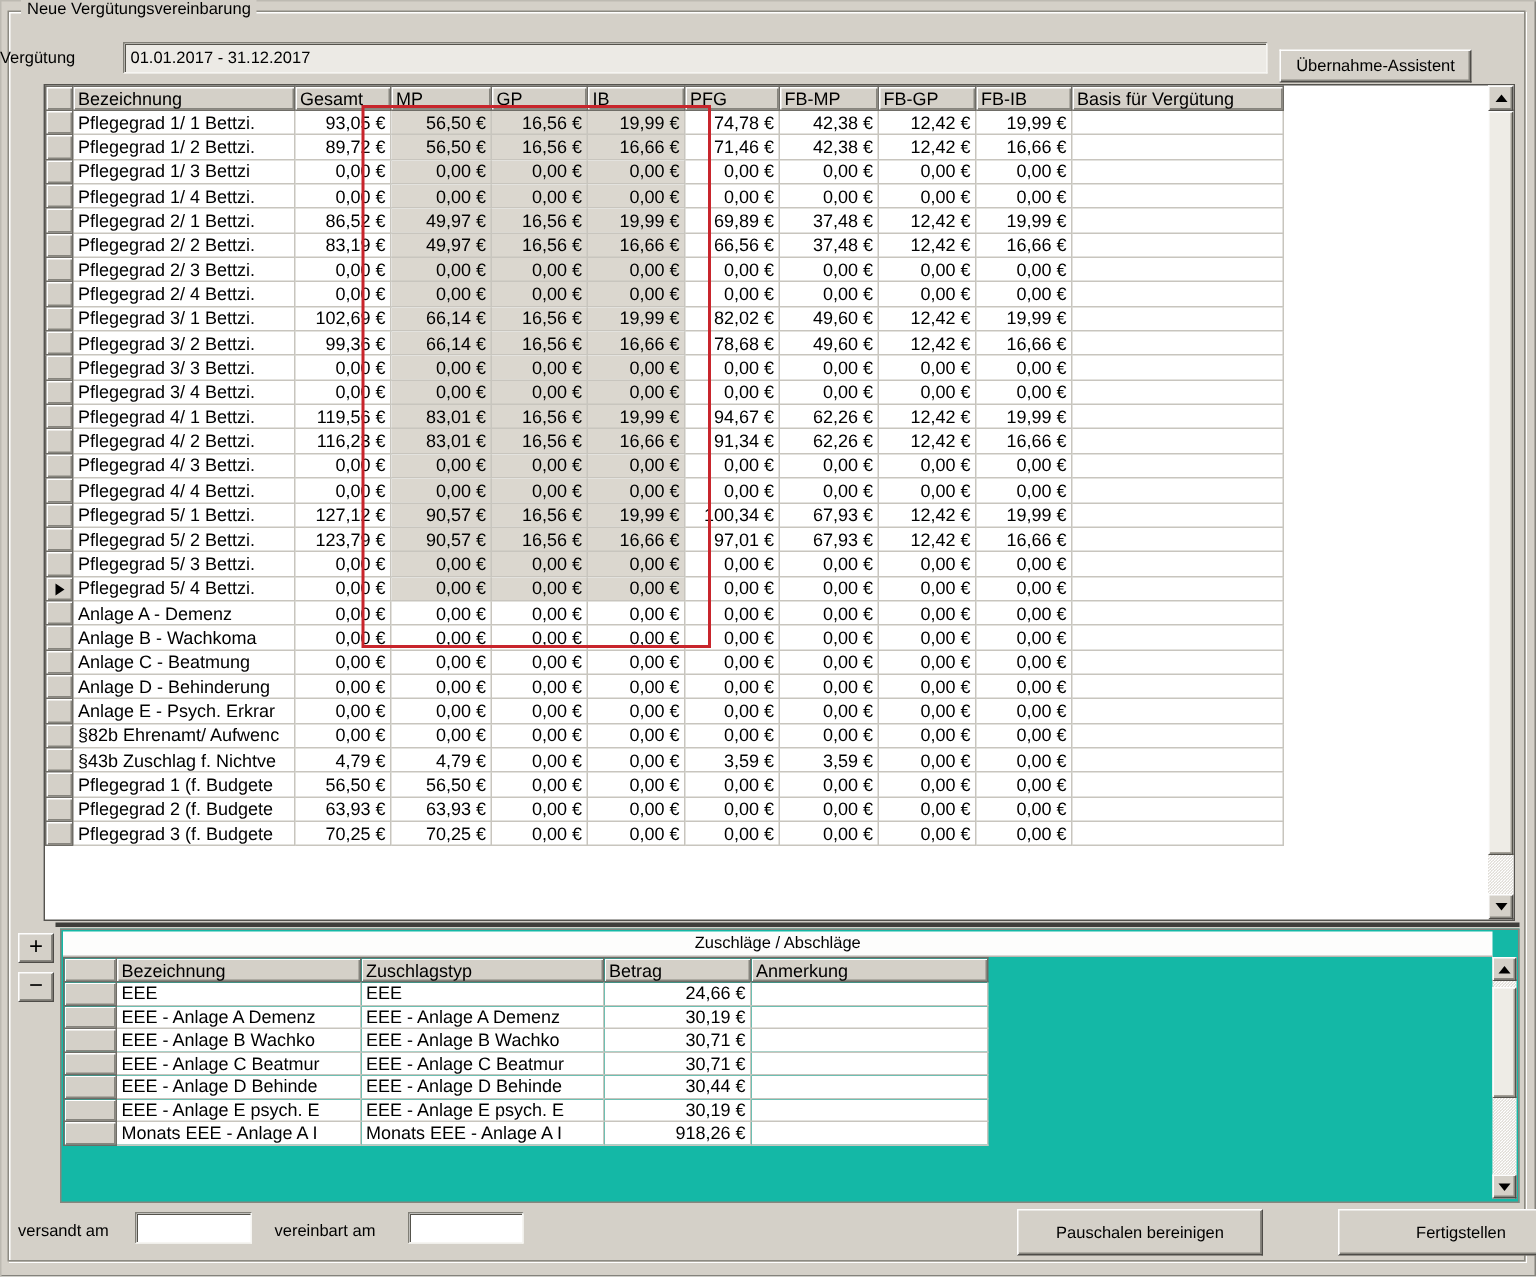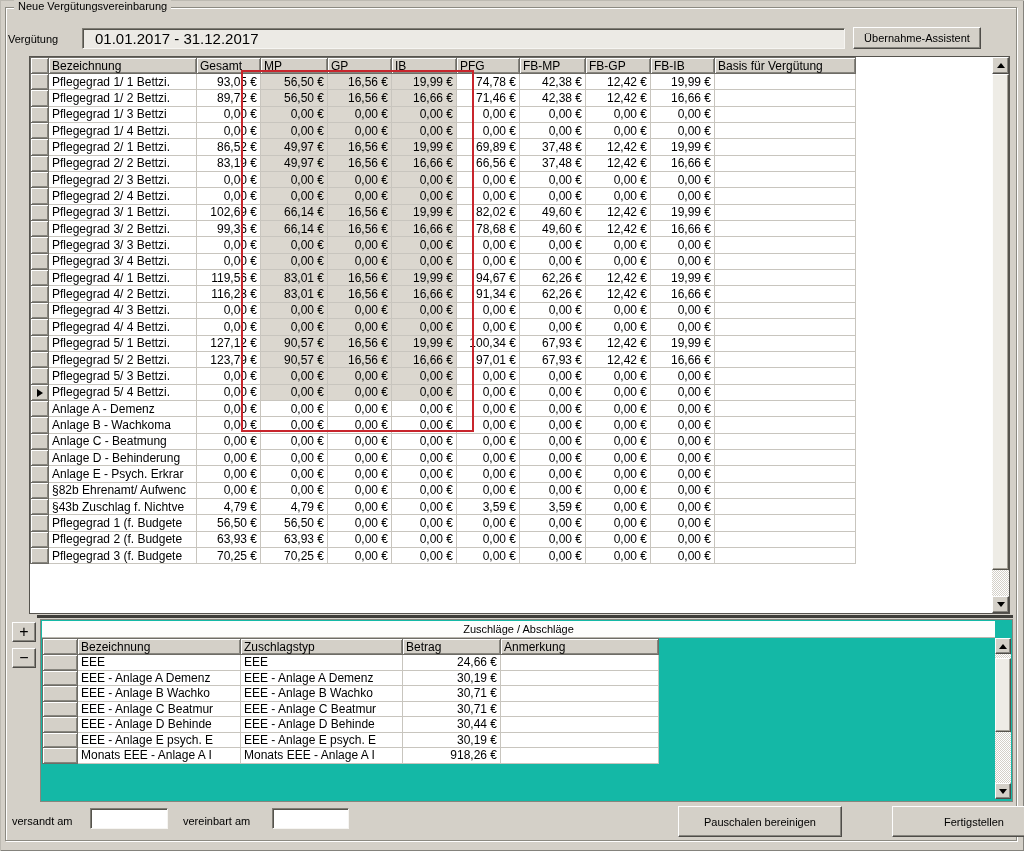--- a/index.html
+++ b/index.html
@@ -12,30 +12,30 @@
 
   .groupbox {
     position:absolute; left:5px; top:7px; width:1012px; height:834px;
     border:1px solid #8c8a82; box-shadow: inset 1px 1px 0 #ffffff, 1px 1px 0 #ffffff;
   }
   .legend { position:absolute; left:8px; top:-8px; background:#d4d0c8; padding:0 4px; white-space:nowrap; }
 
   .lbl { position:absolute; white-space:nowrap; }
   .sunken {
     position:absolute; border:1px solid; border-color:#807e76 #f6f5f2 #f6f5f2 #807e76;
-    box-shadow: inset 1px 1px 0 #55534c; font-family:"Liberation Sans", sans-serif; font-size:15px; padding:0 12px; outline:none;
+    box-shadow: inset 1px 1px 0 #55534c; font-family:"Liberation Sans", sans-serif; font-size:11px; padding:0 4px; outline:none;
   }
   .verg-input { left:82px; top:28px; width:763px; height:21px; background:#eceae5; }
 
   .btn3d {
     position:absolute; background:#d4d0c8; border:1px solid; border-color:#fdfdfd #4e4c48 #4e4c48 #fdfdfd;
     box-shadow: inset -1px -1px 0 #88867f; font-family:"Liberation Sans", sans-serif; font-size:11px; color:#000;
     display:flex; align-items:center; justify-content:center; padding:0; cursor:default;
   }
-  .uebernahme { left:853px; top:27px; width:128px; height:22px; }
+  .uebernahme { left:853px; top:33px; width:128px; height:22px; }
 
   
   .grid-wrap {
     position:absolute; left:29px; top:56px; width:981px; height:558px;
     background:#fff; border:1px solid #55534e;
   }
   table.grid { border-collapse:collapse; table-layout:fixed; font-size:12px; line-height:1; }
   .grid th {
     background:#d4d0c8; font-weight:normal; text-align:left; padding:0 0 0 3px;
     border:1px solid #6e6c66; box-shadow: inset 1px 1px 0 #fff, inset -1px -1px 0 #87857e;
@@ -111,21 +111,21 @@
 </style>
 </head>
 <body>
 
 <div class="frame"></div>
 
 <div class="groupbox">
   <span class="legend">Neue Vergütungsvereinbarung</span>
 </div>
 
-<span class="lbl" style="left:8px; top:33px;">Vergütung</span>
+<span class="lbl" style="left:0; top:33px;">Vergütung</span>
 <input class="sunken verg-input" readonly="" value="01.01.2017 - 31.12.2017" style="">
 <button class="btn3d uebernahme">Übernahme-Assistent</button>
 
 <div class="grid-wrap">
   <table class="grid main">
       <colgroup>
         <col style="width: 18px;">
         <col style="width: 148px;">
         <col style="width: 64px;">
         <col style="width: 67px;">

